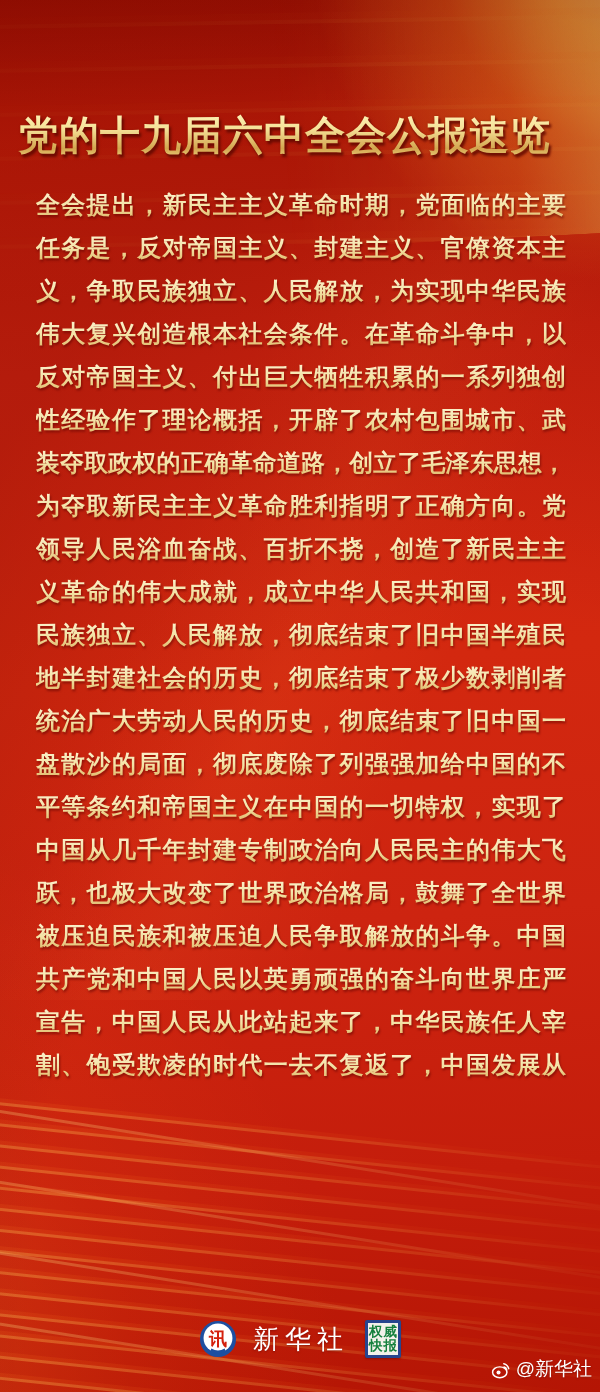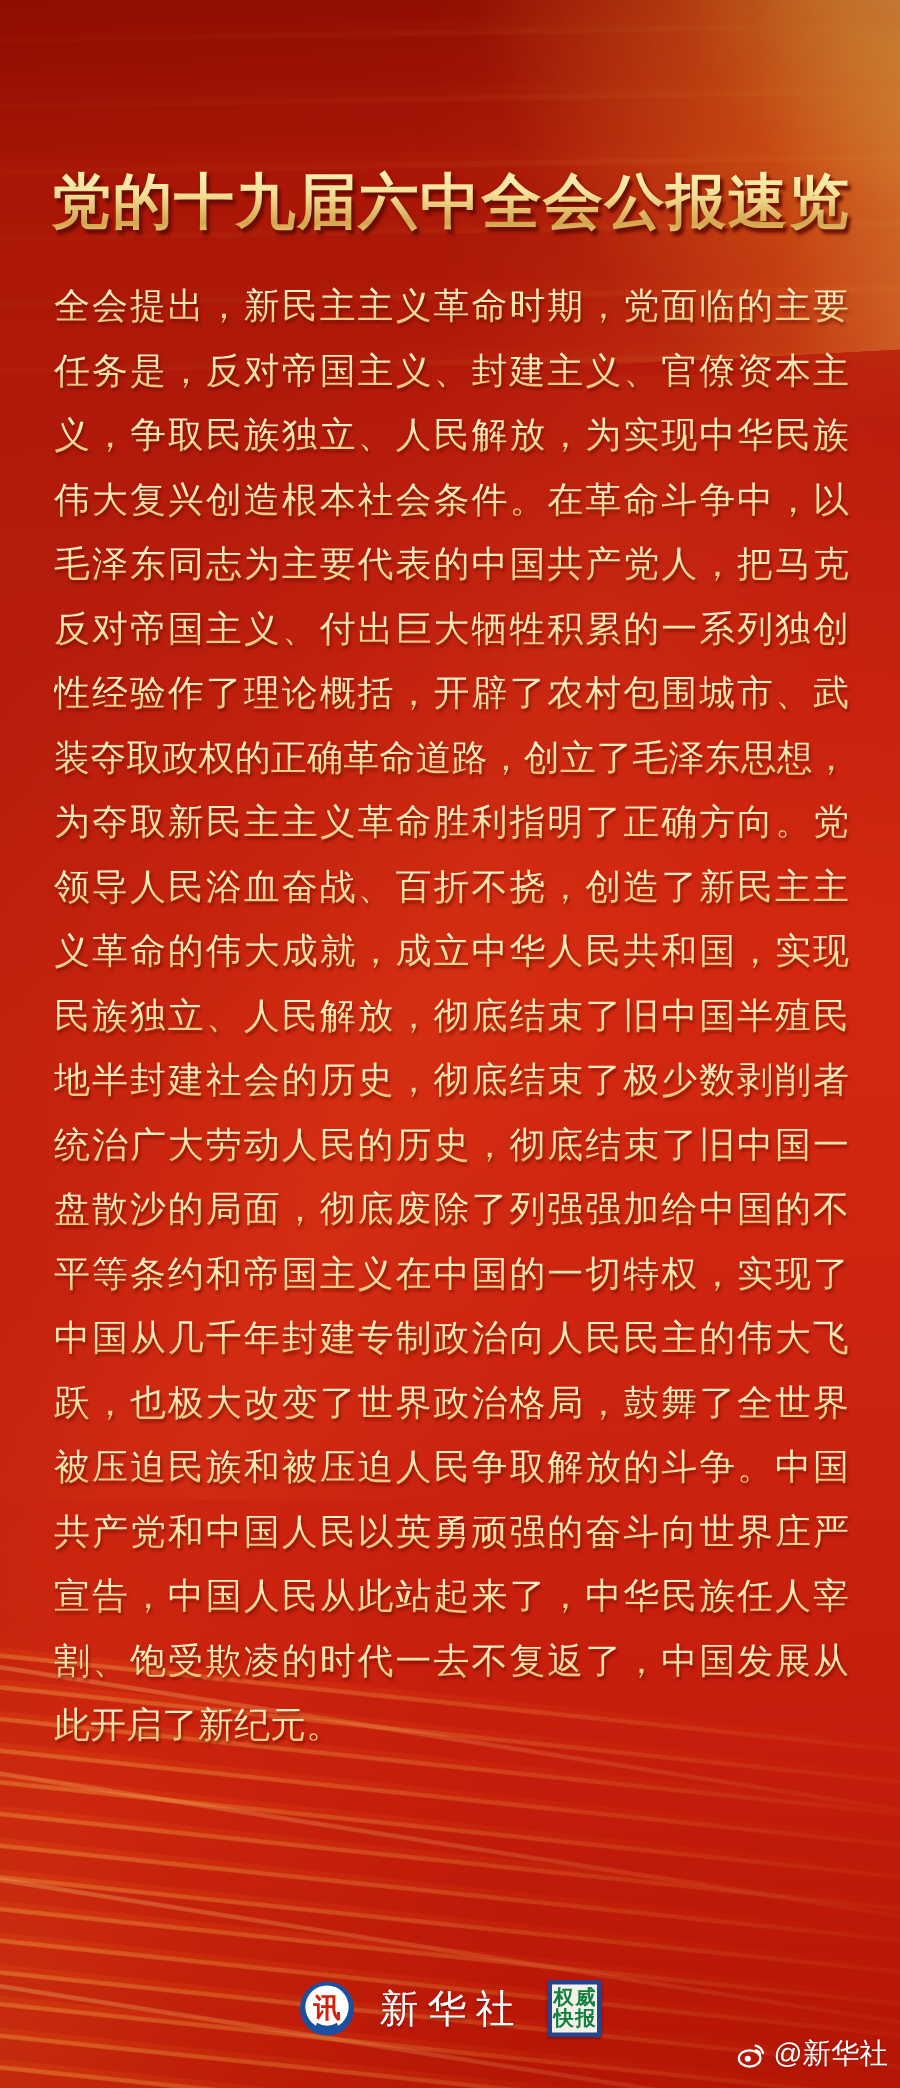--- a/index.html
+++ b/index.html
@@ -44,35 +44,35 @@
             mask-image:linear-gradient(to right, #000 0%, rgba(0,0,0,.65) 40%, rgba(0,0,0,.15) 78%, transparent 100%);
   }
   .vignette{
     left:0;top:0;right:0;bottom:0;position:absolute;
     background:
       radial-gradient(130% 90% at 85% 100%, rgba(255,255,255,0) 62%, rgba(110,8,0,.28) 100%),
       linear-gradient(to bottom, rgba(90,5,0,.18) 0%, rgba(90,5,0,0) 8%);
   }
   
   .title{
-    position:absolute;left:34px;top:84px;width:532px;
+    position:absolute;left:18px;top:84px;width:532px;
     font-family:"Liberation Sans","DejaVu Sans",sans-serif;
     font-weight:900;font-size:40px;line-height:1.2;
     text-align:justify;-moz-text-align-last:justify;text-align-last:justify;
     background:linear-gradient(180deg,#fdf2b6 4%,#f5e096 38%,#d3a54e 78%,#eccf7d 100%);
     -webkit-background-clip:text;background-clip:text;color:transparent;
     filter:drop-shadow(2px 3px 1px rgba(95,8,0,.8)) drop-shadow(0 0 1px rgba(120,20,0,.4));
   }
   
   .body-text{
     position:absolute;left:36px;top:184px;width:530px;
   }
   .line{
     height:43px;line-height:43px;
-    font-size:24px;font-weight:400;
+    font-size:24px;font-weight:700;
     text-align:justify;-moz-text-align-last:justify;text-align-last:justify;
     background:linear-gradient(180deg,#fbf1cd 18%,#f3e2a4 52%,#d9a752 92%);
     -webkit-background-clip:text;background-clip:text;color:transparent;
     filter:drop-shadow(1px 2px 1px rgba(90,0,0,.55));
   }
   .line.last{-moz-text-align-last:left;text-align-last:left;}
   
   .footer{
     position:absolute;left:50%;top:1318px;transform:translateX(-50%);
     display:flex;align-items:center;gap:16px;height:42px;
@@ -111,39 +111,37 @@
   <div class="rays rays-bottom"></div>
   <div class="vignette"></div>
 
   <h1 class="title">党的十九届六中全会公报速览</h1>
 
   <div class="body-text">
     <div class="line">全会提出，新民主主义革命时期，党面临的主要</div>
     <div class="line">任务是，反对帝国主义、封建主义、官僚资本主</div>
     <div class="line">义，争取民族独立、人民解放，为实现中华民族</div>
     <div class="line">伟大复兴创造根本社会条件。在革命斗争中，以</div>
-    <div class="line">毛泽东同志为主要代表的中国共产党人，把马克</div>
     <div class="line">反对帝国主义、付出巨大牺牲积累的一系列独创</div>
     <div class="line">性经验作了理论概括，开辟了农村包围城市、武</div>
     <div class="line">装夺取政权的正确革命道路，创立了毛泽东思想，</div>
     <div class="line">为夺取新民主主义革命胜利指明了正确方向。党</div>
     <div class="line">领导人民浴血奋战、百折不挠，创造了新民主主</div>
     <div class="line">义革命的伟大成就，成立中华人民共和国，实现</div>
     <div class="line">民族独立、人民解放，彻底结束了旧中国半殖民</div>
     <div class="line">地半封建社会的历史，彻底结束了极少数剥削者</div>
     <div class="line">统治广大劳动人民的历史，彻底结束了旧中国一</div>
     <div class="line">盘散沙的局面，彻底废除了列强强加给中国的不</div>
     <div class="line">平等条约和帝国主义在中国的一切特权，实现了</div>
     <div class="line">中国从几千年封建专制政治向人民民主的伟大飞</div>
     <div class="line">跃，也极大改变了世界政治格局，鼓舞了全世界</div>
     <div class="line">被压迫民族和被压迫人民争取解放的斗争。中国</div>
     <div class="line">共产党和中国人民以英勇顽强的奋斗向世界庄严</div>
     <div class="line">宣告，中国人民从此站起来了，中华民族任人宰</div>
     <div class="line">割、饱受欺凌的时代一去不复返了，中国发展从</div>
-    <div class="line last">此开启了新纪元。</div>
   </div>
 
   <div class="footer">
     <svg class="xinhua-logo" viewBox="0 0 40 40" aria-hidden="true">
       <circle cx="20" cy="20" r="19" fill="#1d4fa1"></circle>
       <circle cx="20" cy="19" r="15.2" fill="#ffffff"></circle>
       <text x="20" y="26" text-anchor="middle" font-size="19" font-weight="bold" font-family="Liberation Serif, DejaVu Serif, serif" fill="#d4200d">讯</text>
       <path d="M12 33 A15 15 0 0 0 28 33 L27 30 A13 13 0 0 1 13 30 Z" fill="#1d4fa1"></path>
     </svg>
     <span class="agency-name">新华社</span>

